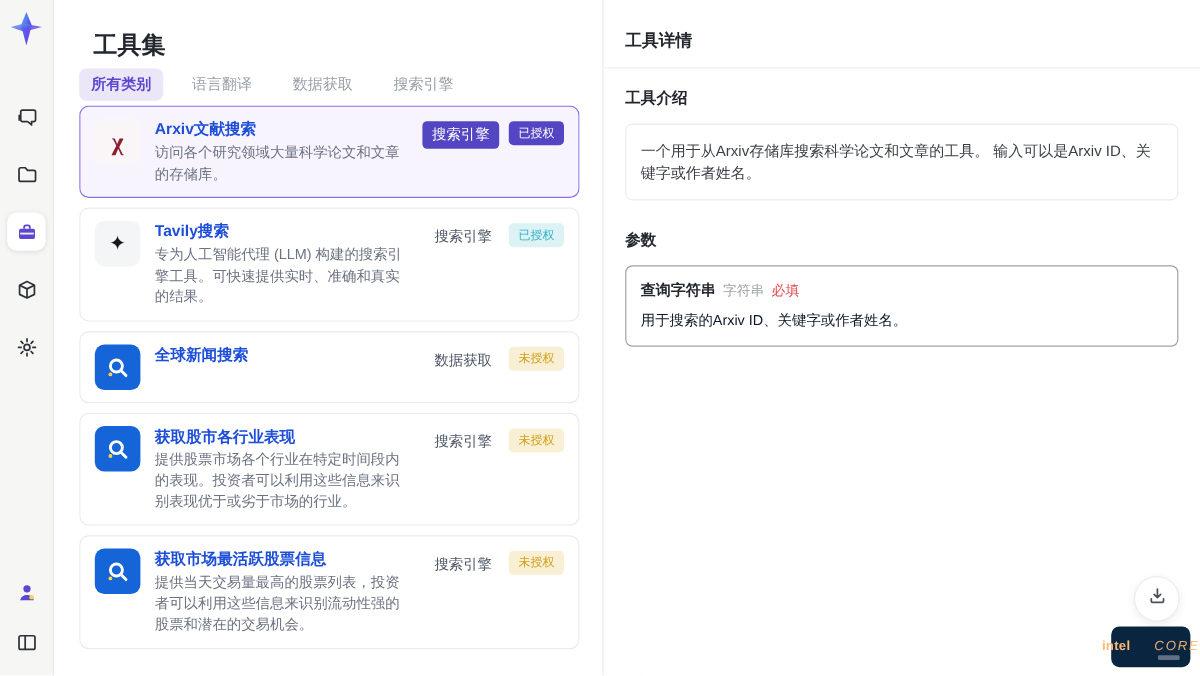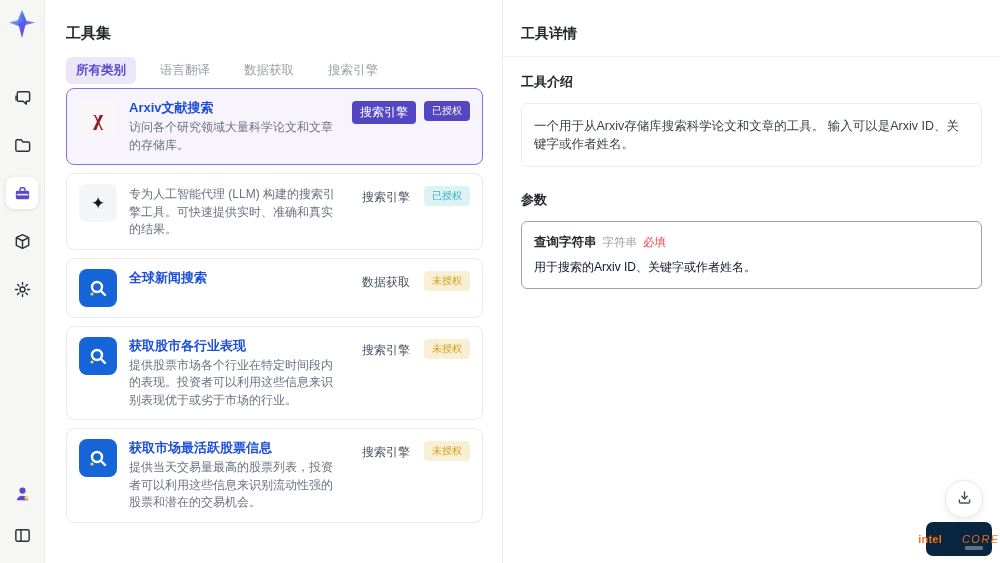--- a/index.html
+++ b/index.html
@@ -20,21 +20,21 @@
     width:32px; height:32px; border-radius:8px;
     display:flex; align-items:center; justify-content:center; cursor:pointer;
     color:#2c3137;
   }
   .rail-item.active { background:#fff; box-shadow:0 1px 4px rgba(0,0,0,.10); color:#5b48cf; }
   .rail-bottom { margin-top:auto; margin-bottom:12px; display:flex; flex-direction:column; align-items:center; gap:10px; }
   .rail svg { display:block; }
 
   
   .list-panel { position:absolute; left:46px; top:0; width:456px; height:563px; background:#fff; }
-  .list-title { position:absolute; left:20px; top:24px; font-size:15px; font-weight:bold; }
+  .list-title { position:absolute; left:32px; top:24px; font-size:20px; font-weight:bold; }
   .tabs { position:absolute; left:20px; top:57px; display:flex; align-items:center; gap:14px; }
   .tab { font-size:12.5px; color:#9aa0a8; padding:5px 10px; border-radius:6px; cursor:pointer; white-space:nowrap; }
   .tab.active { background:#ece7f8; color:#5b48cf; font-weight:bold; }
   .cards { position:absolute; left:20px; top:88px; width:417px; height:475px; overflow:hidden;
            display:flex; flex-direction:column; gap:8px; }
   .tool-card {
     border:1px solid #ebebeb; border-radius:8px; background:#fff;
     padding:10px 12px; display:flex; gap:12px; cursor:pointer; flex:none;
   }
   .tool-card.selected { background:#f8f4fe; border-color:#8a70e8; }
@@ -75,21 +75,21 @@
   .param-desc { font-size:12px; color:#0f172a; margin-top:8px; }
 
   
   .download-fab {
     position:absolute; right:17px; bottom:45px; width:38px; height:38px; border-radius:50%;
     background:#fff; border:1px solid #ededed; box-shadow:0 2px 8px rgba(0,0,0,.08);
     display:flex; align-items:center; justify-content:center; cursor:pointer; color:#4b5159;
   }
   .intel-badge {
     position:absolute; right:8px; bottom:7px; width:66px; height:34px; border-radius:7px;
-    background:#0a2540; color:#f97316; display:flex; align-items:center; justify-content:center; gap:20px;
+    background:#0a2540; color:#fdba74; display:flex; align-items:center; justify-content:center; gap:20px;
   }
   .intel-brand { font-size:11px; font-weight:bold; letter-spacing:.2px; }
   .intel-product { font-size:11px; font-weight:300; letter-spacing:1.5px; opacity:.92;font-style:italic; }
   .intel-sub { position:absolute; right:9px; bottom:6px; width:18px; height:4px; background:rgba(255,255,255,.35); border-radius:1px; }
 </style>
 </head>
 <body>
 
 <div class="rail">
   <div class="logo">
@@ -188,20 +188,21 @@
     <div class="tool-badges">
       <span class="cat-badge badge-purple" style="padding: 3px 8px;">搜索引擎</span>
       <span class="status-badge badge-purple">已授权</span>
     </div>
   </div>
       <div class="tool-card">
     <div class="tool-icon tile-gray">
           <span style="color:#16181c;font-size:17px;">✦</span>
         </div>
     <div class="tool-info">
+      <div class="tool-name">Tavily搜索</div>
       <div class="tool-desc">专为人工智能代理 (LLM) 构建的搜索引擎工具。可快速提供实时、准确和真实的结果。</div>
     </div>
     <div class="tool-badges">
       <span class="cat-badge">搜索引擎</span>
       <span class="status-badge badge-cyan">已授权</span>
     </div>
   </div>
       <div class="tool-card">
     <div class="tool-icon tile-blue">
           <svg width="20" height="20" viewBox="0 0 20 20">

